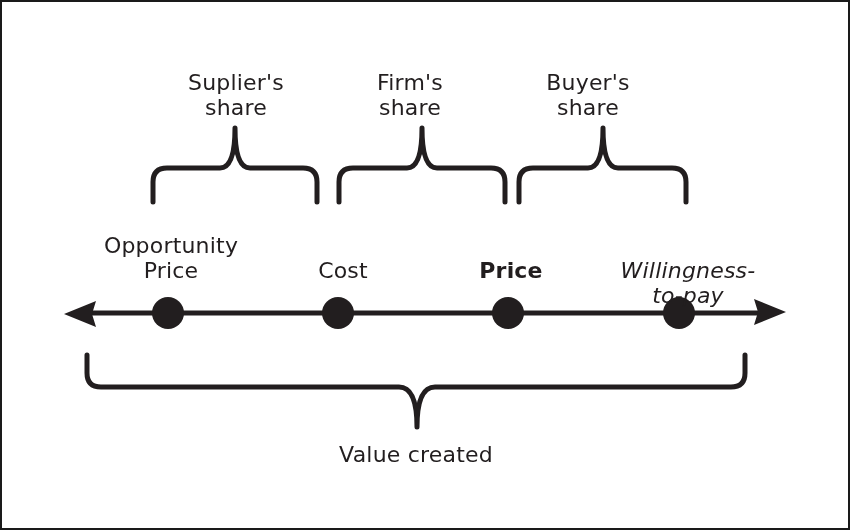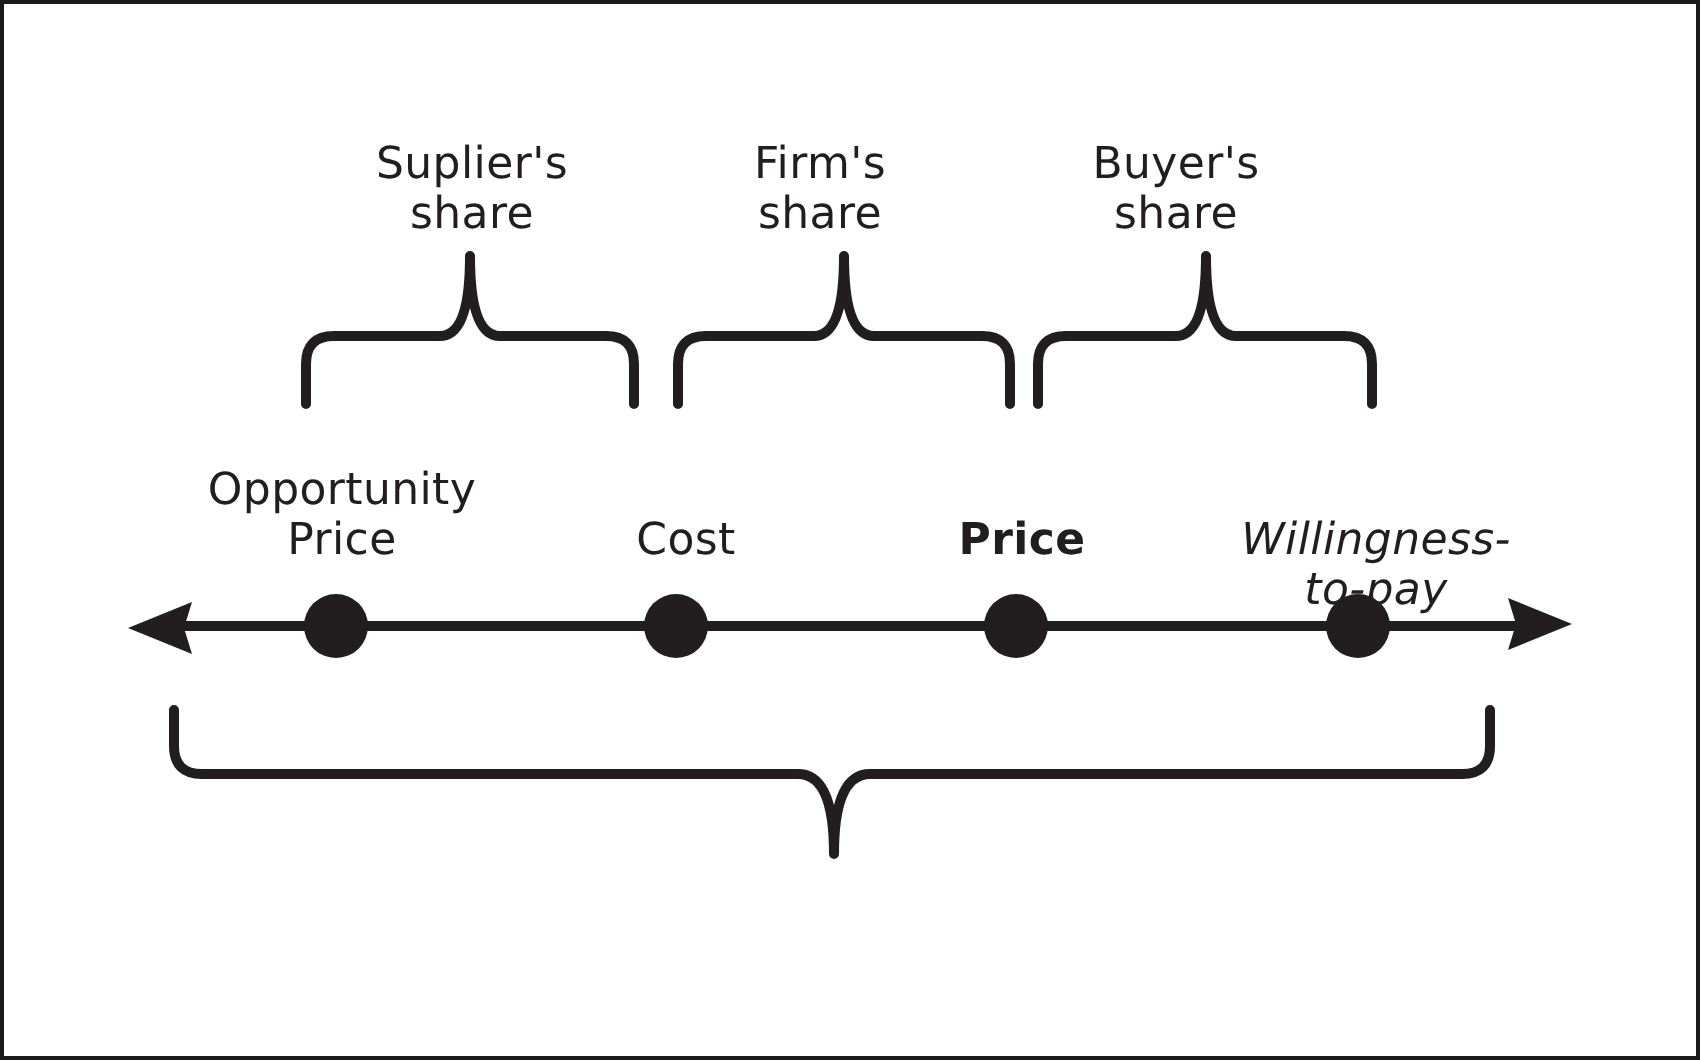--- a/index.html
+++ b/index.html
@@ -78,14 +78,15 @@
 share</div>
   <div class="lbl lbl-buyer">Buyer's
 share</div>
 
   <div class="lbl lbl-opportunity">Opportunity
 Price</div>
   <div class="lbl lbl-cost">Cost</div>
   <div class="lbl lbl-price">Price</div>
   <div class="lbl lbl-wtp">Willingness-to-pay</div>
 
+  <div class="lbl lbl-value">Value created</div>
 
 </div>
 
 </body></html>

